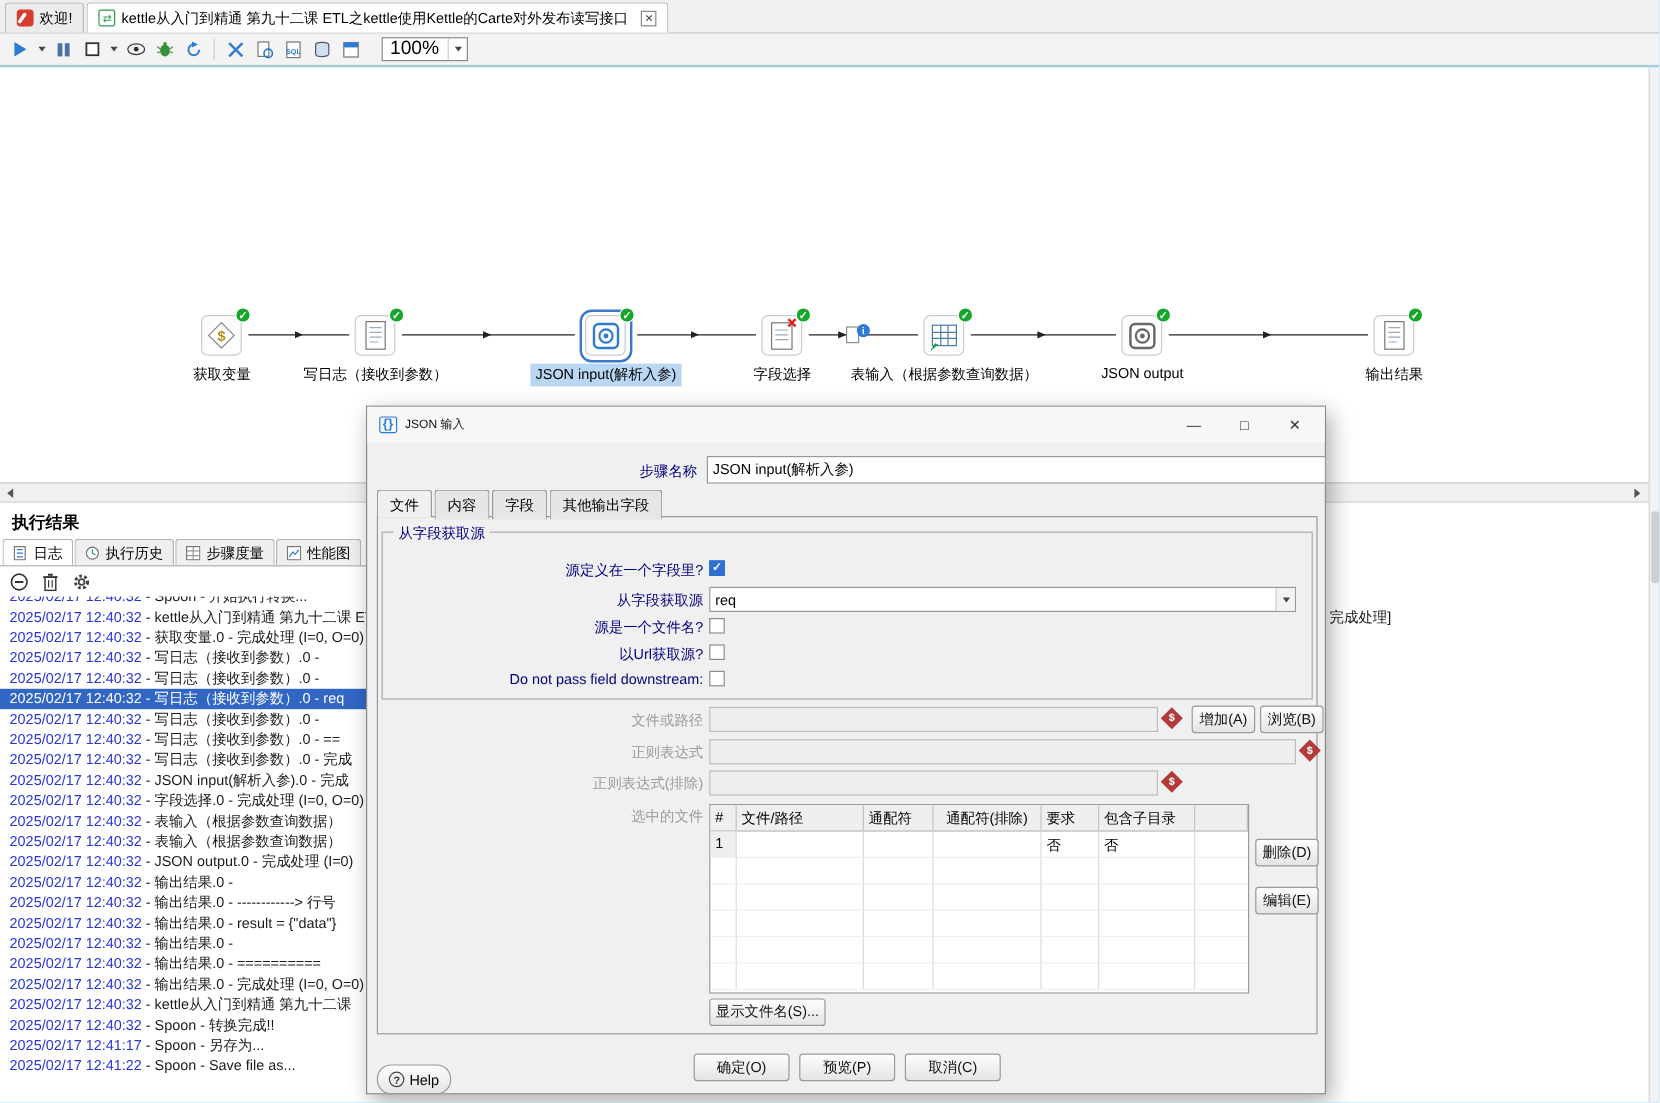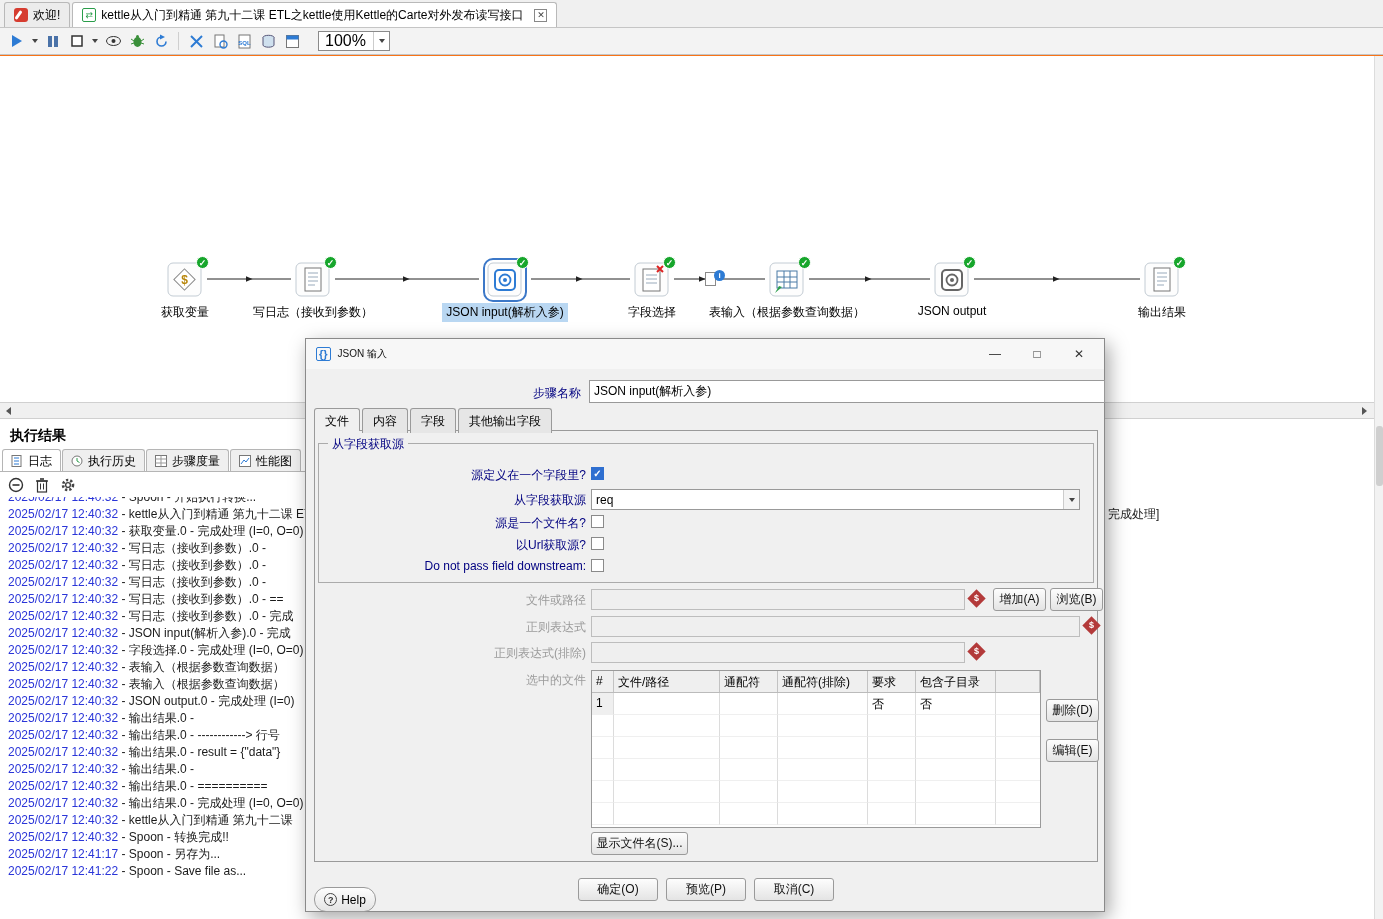--- a/index.html
+++ b/index.html
@@ -1,17 +1,17 @@
 <!DOCTYPE html>
 <html><head>
 <meta charset="utf-8">
 <style>
   * { margin:0; padding:0; box-sizing:border-box; }
   body { font-family:"Liberation Sans", sans-serif; background:#fff; }
-  .app { position:relative; width:1383px; height:919px; background:#f97316; overflow:hidden; }
+  .app { position:relative; width:1383px; height:919px; background:#7dd3fc; overflow:hidden; }
 
   
   .tabbar { position:absolute; top:0; left:0; width:100%; height:28px; background:#f0f0f0;
             border-bottom:1px solid #c5c5c5; display:flex; align-items:flex-end; padding-left:4px; }
   .tab { height:25px; display:flex; align-items:center; gap:5px; padding:0 9px;
          border:1px solid #b9b9b9; border-bottom:none; border-radius:3px 3px 0 0;
          background:#ececec; font-size:12px; white-space:nowrap; margin-right:2px; }
   .tab.active { background:#fff; }
   .pentaho-ic { width:14px; height:14px; background:#d63c30; border-radius:3px; position:relative; }
   .pentaho-ic::after { content:""; position:absolute; left:3px; top:2px; width:3px; height:10px;
@@ -112,21 +112,21 @@
 
   
   .gtable { position:absolute; left:285px; top:331px; width:450px; height:158px; background:#fff;
             border:1px solid #9a9a9a; overflow:hidden; }
   .gtr { display:flex; height:22px; }
   .gtr.header { background:#efefef; border-bottom:1px solid #bbb; }
   .gtd { border-right:1px solid #dcdcdc; padding:3px 4px; overflow:hidden; white-space:nowrap; font-size:12px; }
   .gtr.header .gtd { border-right:1px solid #c2c2c2; }
   .gtr.body .gtd { border-bottom:1px solid #efefef; }
   .gtd.num { background:#efefef; }
-  .c0 { width:22px; } .c1 { width:106px; } .c2 { width:58px; } .c3 { width:90px; }
+  .c0 { width:22px; } .c1 { width:106px; } .c2 { width:58px; } .c3 { width:90px;text-align:center; }
   .c4 { width:48px; } .c5 { width:80px; } .c6 { flex:1; border-right:none; }
 </style>
 </head>
 <body>
 
 <div class="app">
 
   <div class="tabbar">
     <div class="tab">
       <span class="pentaho-ic"></span>
@@ -408,20 +408,21 @@
           <circle cx="8" cy="8" r="2.4" fill="none" stroke="#444" stroke-width="1.4"></circle>
         </svg>
     </div>
     <div class="log-list">
       <div class="log-scroll">
           <div class="log-row"><span class="log-ts">2025/02/17 12:40:32</span><span class="log-text"> - Spoon - 开始执行转换...</span></div>
           <div class="log-row"><span class="log-ts">2025/02/17 12:40:32</span><span class="log-text"> - kettle从入门到精通 第九十二课 ETL之kettle使用Kettle的Carte对外发布读写接口</span></div>
           <div class="log-row"><span class="log-ts">2025/02/17 12:40:32</span><span class="log-text"> - 获取变量.0 - 完成处理 (I=0, O=0)</span></div>
           <div class="log-row"><span class="log-ts">2025/02/17 12:40:32</span><span class="log-text"> - 写日志（接收到参数）.0 -</span></div>
           <div class="log-row"><span class="log-ts">2025/02/17 12:40:32</span><span class="log-text"> - 写日志（接收到参数）.0 -</span></div>
+          <div class="log-row selected"><span class="log-ts">2025/02/17 12:40:32</span><span class="log-text"> - 写日志（接收到参数）.0 - req</span></div>
           <div class="log-row"><span class="log-ts">2025/02/17 12:40:32</span><span class="log-text"> - 写日志（接收到参数）.0 -</span></div>
           <div class="log-row"><span class="log-ts">2025/02/17 12:40:32</span><span class="log-text"> - 写日志（接收到参数）.0 - ==</span></div>
           <div class="log-row"><span class="log-ts">2025/02/17 12:40:32</span><span class="log-text"> - 写日志（接收到参数）.0 - 完成</span></div>
           <div class="log-row"><span class="log-ts">2025/02/17 12:40:32</span><span class="log-text"> - JSON input(解析入参).0 - 完成</span></div>
           <div class="log-row"><span class="log-ts">2025/02/17 12:40:32</span><span class="log-text"> - 字段选择.0 - 完成处理 (I=0, O=0)</span></div>
           <div class="log-row"><span class="log-ts">2025/02/17 12:40:32</span><span class="log-text"> - 表输入（根据参数查询数据）</span></div>
           <div class="log-row"><span class="log-ts">2025/02/17 12:40:32</span><span class="log-text"> - 表输入（根据参数查询数据）</span></div>
           <div class="log-row"><span class="log-ts">2025/02/17 12:40:32</span><span class="log-text"> - JSON output.0 - 完成处理 (I=0)</span></div>
           <div class="log-row"><span class="log-ts">2025/02/17 12:40:32</span><span class="log-text"> - 输出结果.0 -</span></div>
           <div class="log-row"><span class="log-ts">2025/02/17 12:40:32</span><span class="log-text"> - 输出结果.0 - ------------&gt; 行号</span></div>

